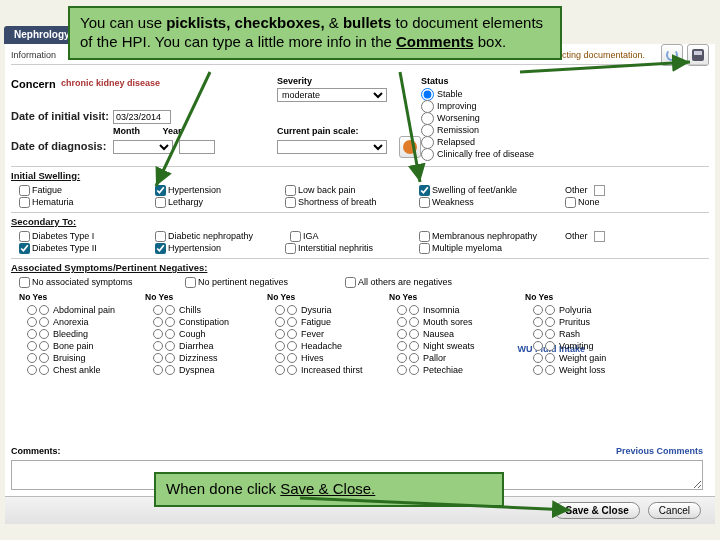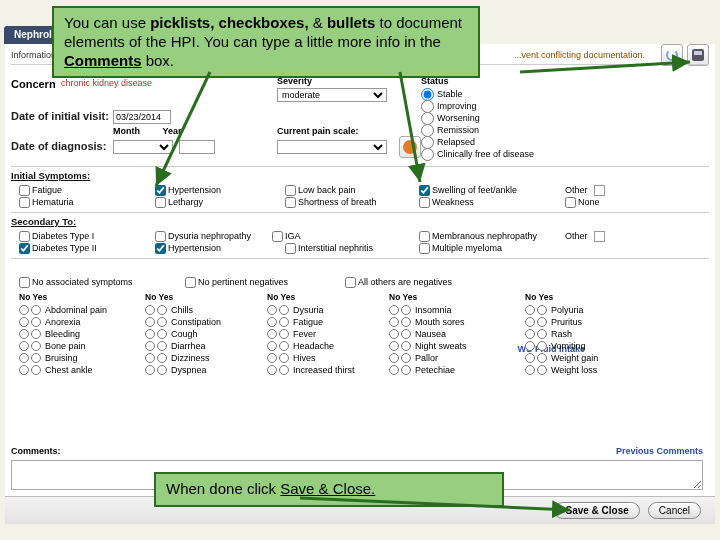--- a/index.html
+++ b/index.html
@@ -18,39 +18,39 @@
   .hr { position: absolute; left: 6px; right: 6px; height: 1px; background: #ccc; }
   .seclabel { position: absolute; left: 6px; font-weight: bold; font-size: 9.5px; color: #111; }
   .seclabel.u { text-decoration: underline; }
   input.text { font-size: 9px; border: 1px solid #999; background: #fff; height: 14px; padding: 0 2px; }
   select { font-size: 9px; border: 1px solid #999; background: #fff; height: 14px; }
   .date-in { position: absolute; left: 108px; top: 66px; width: 58px; }
   .monthyear { position: absolute; left: 108px; top: 82px; font-size: 9px; font-weight: bold; }
   .monthin { position: absolute; left: 108px; top: 96px; width: 60px; height: 14px; }
   .yearin { position: absolute; left: 174px; top: 96px; width: 36px; height: 14px; }
   .concern { position: absolute; left: 6px; top: 34px; font-weight: bold; font-size: 11px; }
-  .concern-val { position: absolute; left: 56px; top: 34px; font-size: 9px; color: #a33; }
+  .concern-val { position: absolute; left: 56px; top: 34px; font-size: 9px; color: #a33; font-weight: bold; }
   .sev-lbl { position: absolute; left: 272px; top: 32px; font-size: 9px; font-weight: bold; }
   .sev-sel { position: absolute; left: 272px; top: 44px; width: 110px; }
   .status-lbl { position: absolute; left: 416px; top: 32px; font-size: 9px; font-weight: bold; }
   .status-list { position: absolute; left: 416px; top: 44px; font-size: 9px; }
   .status-list label { display: block; height: 12px; line-height: 12px; }
   .status-list input { vertical-align: middle; margin-right: 3px; }
   .cps-lbl { position: absolute; left: 272px; top: 82px; font-size: 9px; font-weight: bold; }
   .cps-sel { position: absolute; left: 272px; top: 96px; width: 110px; }
   .cps-face { position: absolute; left: 394px; top: 92px; width: 22px; height: 22px; border: 1px solid #aaa; border-radius: 3px; background: linear-gradient(#fff,#e6e6e6); display: flex; align-items: center; justify-content: center; }
   .cps-face span { width: 14px; height: 14px; background: #e07b2a; border-radius: 50%; }
   .chk-row { position: absolute; display: flex; gap: 2px; align-items: center; height: 12px; }
   .chk-row input { width: 11px; height: 11px; }
   .chk-row span { font-size: 9px; }
   .bold { font-weight: normal; }
   .other-in { width: 80px; }
   .assoc-hdr { position: absolute; font-size: 8.5px; font-weight: bold; }
   .noyes-col { position: absolute; font-size: 9px; }
-  .noyes-row { display: flex; align-items: center; height: 12px; gap: 2px; }
+  .noyes-row { display: flex; align-items: center; height: 12px; gap: 2px; margin-left: 8px; }
   .noyes-row input { width: 10px; height: 10px; }
   .noyes-row span { margin-left: 2px; }
   .comments-lbl { position: absolute; left: 6px; top: 402px; font-size: 9px; font-weight: bold; }
   .prev-comments { position: absolute; right: 12px; top: 402px; font-size: 9px; color: #2a4ea1; font-weight: bold; }
   .comments-box { position: absolute; left: 6px; top: 416px; right: 12px; height: 30px; border: 1px solid #aaa; background: #fff; }
   .ws-link { position: absolute; right: 130px; top: 300px; font-size: 9px; color: #2a4ea1; font-weight: bold; }
   .footer { position: absolute; left: 0; right: 0; bottom: 0; height: 28px; background: linear-gradient(#f3f3f3,#e2e2e2); border-top: 1px solid #bbb; display: flex; align-items: center; justify-content: flex-end; gap: 8px; padding-right: 14px; }
   .btn { font-size: 10px; padding: 2px 10px; border: 1px solid #888; border-radius: 10px; background: linear-gradient(#fff,#ddd); }
   .btn.primary { font-weight: bold; }
   .callout { position: absolute; background: #97ce7f; border: 2px solid #2b6d1f; padding: 6px 10px; font-family: Verdana, sans-serif; font-size: 15px; line-height: 1.25; color: #000; }
@@ -106,21 +106,21 @@
     <select class="monthin"></select>
     <input class="text yearin" style="">
 
     <div class="cps-lbl">Current pain scale:</div>
     <select class="cps-sel"></select>
     <div class="cps-face">
         <span></span>
       </div>
 
     <div class="hr" style="top:122px"></div>
-    <div class="seclabel u" style="top:126px">Initial Symptoms:</div>
+    <div class="seclabel u" style="top:126px">Initial Swelling:</div>
 
     <div class="chk-row" style="left:14px;top:140px">
         <input type="checkbox" style="">
         <span>Fatigue</span>
       </div>
     <div class="chk-row" style="left:14px;top:152px">
         <input type="checkbox" style="">
         <span>Hematuria</span>
       </div>
     <div class="chk-row" style="left:150px;top:140px">
@@ -159,45 +159,46 @@
     <div class="chk-row" style="left:14px;top:186px">
         <input type="checkbox" style="">
         <span>Diabetes Type I</span>
       </div>
     <div class="chk-row" style="left:14px;top:198px">
         <input type="checkbox" checked="" class="checked-green" style="">
         <span class="bold">Diabetes Type II</span>
       </div>
     <div class="chk-row" style="left:150px;top:186px">
         <input type="checkbox" style="">
-        <span>Dysuria nephropathy</span>
+        <span>Diabetic nephropathy</span>
       </div>
     <div class="chk-row" style="left:150px;top:198px">
         <input type="checkbox" checked="" class="checked-green" style="">
         <span class="bold">Hypertension</span>
       </div>
-    <div class="chk-row" style="left:267px;top:186px">
+    <div class="chk-row" style="left:285px;top:186px">
         <input type="checkbox" style="">
         <span>IGA</span>
       </div>
     <div class="chk-row" style="left:280px;top:198px">
         <input type="checkbox" style="">
         <span>Interstitial nephritis</span>
       </div>
     <div class="chk-row" style="left:414px;top:186px">
         <input type="checkbox" style="">
         <span>Membranous nephropathy</span>
       </div>
     <div class="chk-row" style="left:414px;top:198px">
         <input type="checkbox" style="">
         <span>Multiple myeloma</span>
       </div>
     <div class="chk-row" style="left:560px;top:186px"><span class="bold">Other</span>&nbsp;<input class="text other-in" style=""></div>
 
     <div class="hr" style="top:214px"></div>
+    <div class="seclabel u" style="top:218px">Associated Symptoms/Pertinent Negatives:</div>
 
     <div class="chk-row" style="left:14px;top:232px">
         <input type="checkbox" style="">
         <span>No associated symptoms</span>
       </div>
     <div class="chk-row" style="left:180px;top:232px">
         <input type="checkbox" style="">
         <span>No pertinent negatives</span>
       </div>
     <div class="chk-row" style="left:340px;top:232px">
@@ -379,21 +380,21 @@
     <div class="comments-lbl">Comments:</div>
     <div class="prev-comments">Previous Comments</div>
     <textarea class="comments-box" style=""></textarea>
 
     <div class="footer">
       <button class="btn primary">Save &amp; Close</button>
       <button class="btn">Cancel</button>
     </div>
   </div>
 
-  <div class="callout" style="left:52px;top:6px;width:428px">
+  <div class="callout" style="left:68px;top:6px;width:494px">
     <span>You can use </span><span class="bold">picklists, checkboxes,</span><span> &amp; </span><span class="bold">bullets</span><span> to document elements of the HPI.  You can type a little more info in the </span><span class="bold u">Comments</span><span> box.</span>
   </div>
   <div class="callout" style="left:154px;top:472px;width:350px"><span>When done click </span><span class="u">Save &amp; Close.</span></div>
 
   <svg class="arrow" style="left:0;top:0" width="720" height="540">
     <defs>
         <marker id="ah" markerWidth="8" markerHeight="8" refX="6" refY="3" orient="auto">
           <path d="M0,0 L6,3 L0,6 Z" fill="#2b6d1f"></path>
         </marker>
       </defs>

